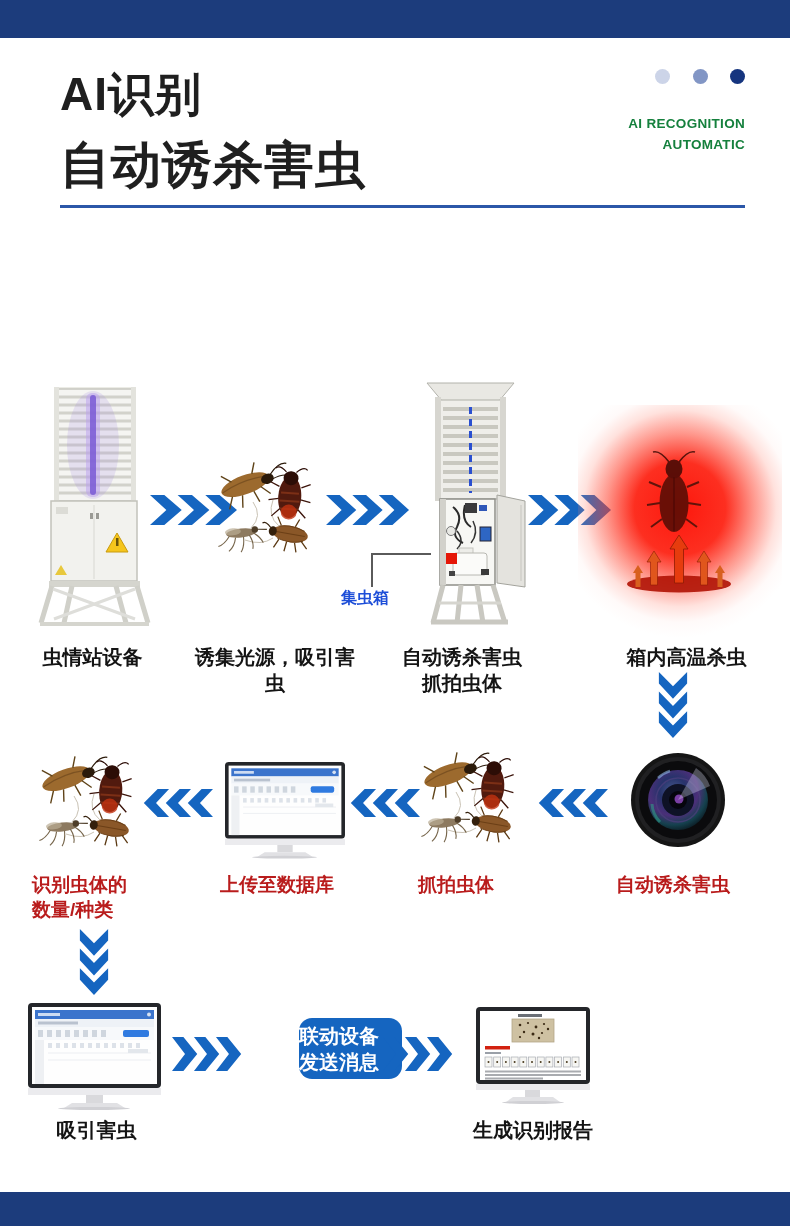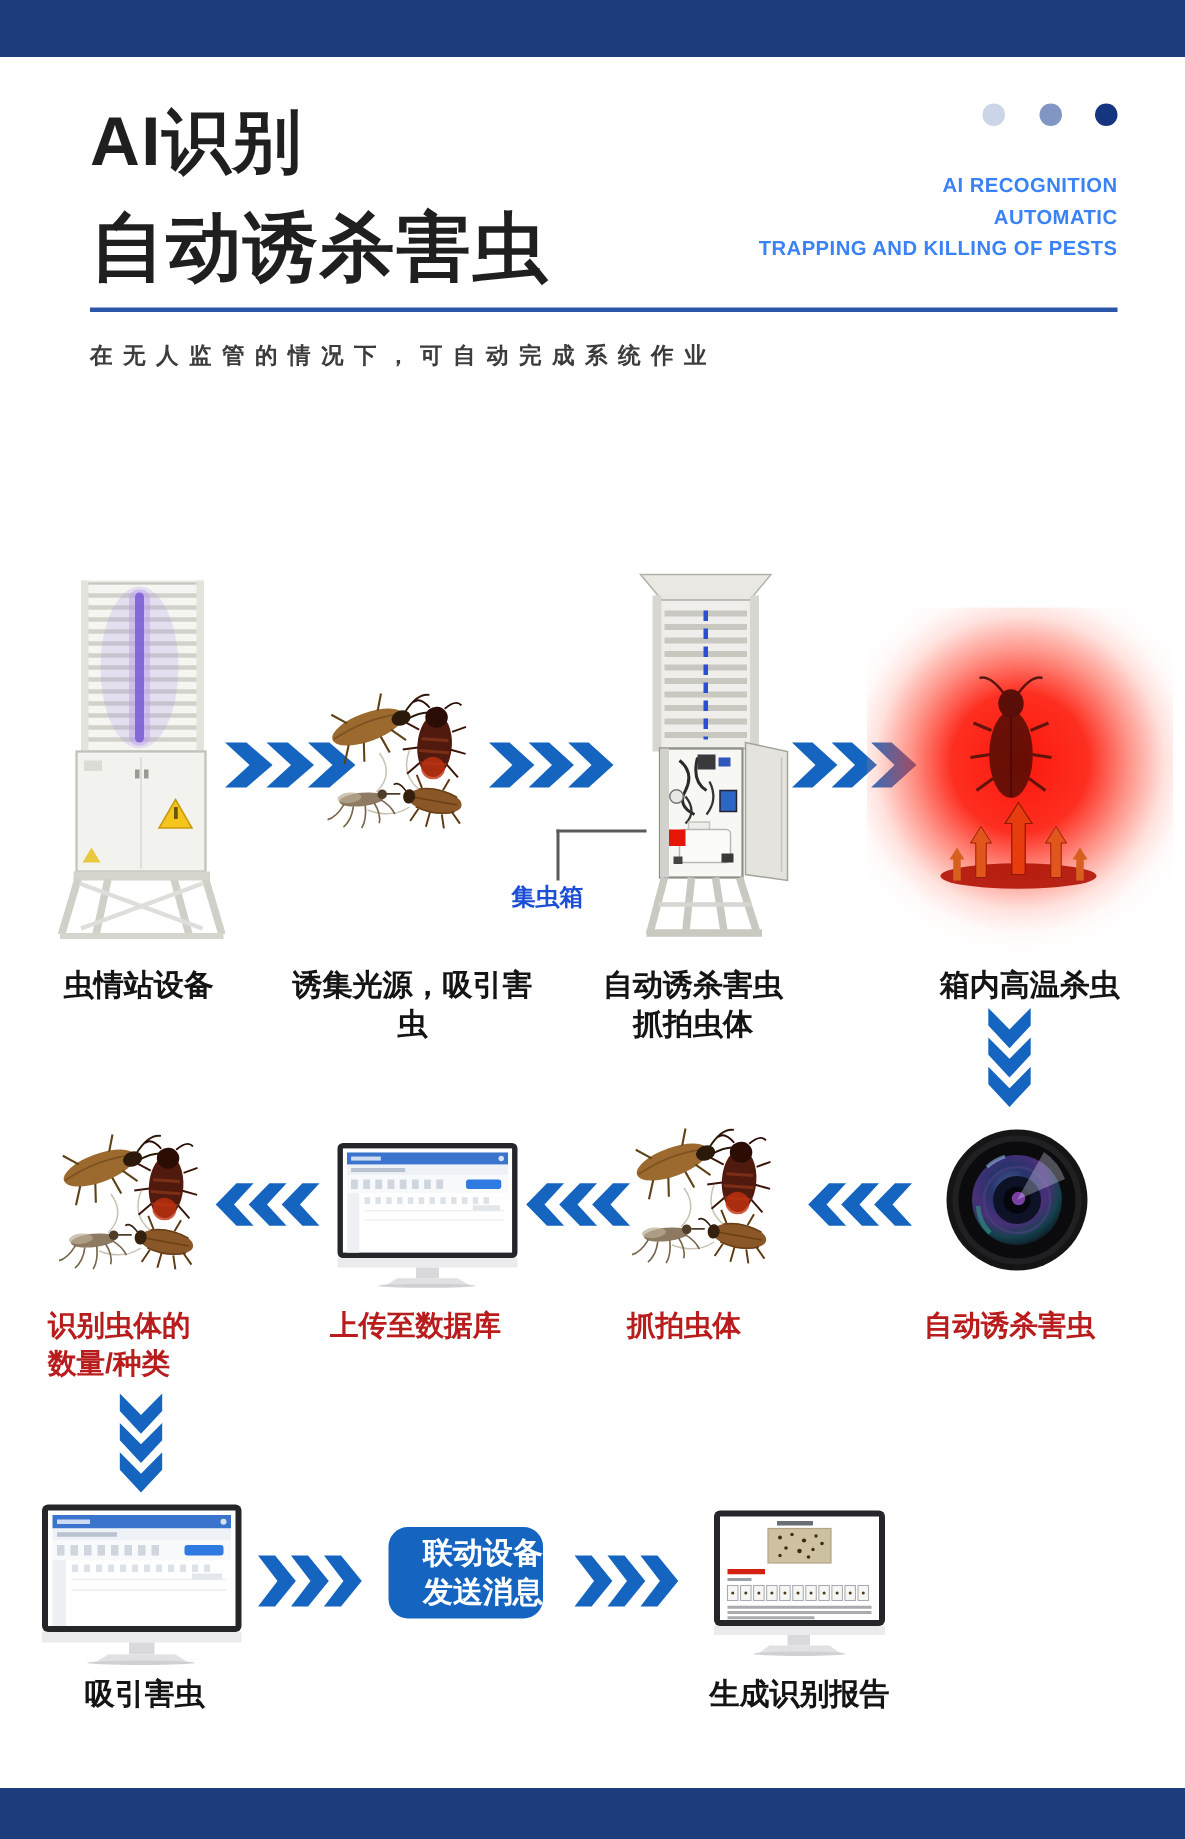--- a/index.html
+++ b/index.html
@@ -2,31 +2,31 @@
 <html style="--accent: #1565c0; --navy: #1c3c7c; --divider: #2b57a8;"><head>
 <meta charset="utf-8">
 <style>
   html,body{margin:0;padding:0;background:#fff;}
   #canvas{position:relative;width:790px;height:1226px;background:#fff;overflow:hidden;
           font-family:"Liberation Sans","DejaVu Sans",sans-serif;}
   .abs{position:absolute;}
   svg{overflow:visible;display:block;}
   .bar{left:0;width:790px;background:var(--navy,#1c3c7c);}
   .title{font-weight:bold;color:#1f1f1f;letter-spacing:1px;}
-  .eng{font-size:13.5px;font-weight:bold;color:#3b82f6;text-align:right;line-height:21px;letter-spacing:.3px;}
+  .eng{font-size:13.5px;font-weight:bold;color:#15803d;text-align:right;line-height:21px;letter-spacing:.3px;}
   .dot{display:inline-block;width:15px;height:15px;border-radius:50%;margin-left:18px;}
   .divider{height:2.5px;background:var(--divider,#2b57a8);}
   .subtitle{font-size:15px;font-weight:600;color:#3c3c3c;letter-spacing:7px;}
   .cap{font-weight:bold;color:#141414;font-size:20px;text-align:center;line-height:26px;}
   .cap2{font-weight:bold;color:#b91c1c;font-size:19px;text-align:left;line-height:25px;}
   .arrow{fill:var(--accent,#1565c0);}
   .annot{font-size:16px;font-weight:bold;color:#1d4ed8;}
   .lead{background:#5a5a5a;}
-  .btn-badge{background:var(--accent,#1565c0);border-radius:13px;color:#fff;text-align:right;
-             font-weight:bold;font-size:20px;line-height:26px;padding-top:5px;box-sizing:border-box;}
+  .btn-badge{background:var(--accent,#1565c0);border-radius:13px;color:#fff;text-align:left;
+             font-weight:bold;font-size:20px;line-height:26px;padding-top:5px;box-sizing:border-box;margin-left:40px;}
   .glow{background:
     radial-gradient(ellipse 62% 55% at 50% 44%,
       rgba(253,16,5,0.97) 0%, rgba(253,24,8,0.90) 36%,
       rgba(254,64,44,0.55) 58%, rgba(255,122,102,0.22) 76%,
       rgba(255,182,172,0.07) 88%, rgba(255,255,255,0) 100%);}
 </style>
 </head>
 <body>
 
 <div id="canvas">
@@ -258,25 +258,23 @@
 
   <div class="abs" style="right:45px;top:69px">
     <span class="dot" style="background-color: rgb(204, 212, 232);"></span>
     <span class="dot" style="background-color: rgb(130, 150, 197);"></span>
     <span class="dot" style="background-color: rgb(22, 53, 127);"></span>
   </div>
 
   <div class="abs eng" style="right:45px;top:113px">
     <div>AI RECOGNITION</div>
     <div>AUTOMATIC</div>
-    <div>TRAPPING AND KILLING OF PESTS</div>
   </div>
 
   <div class="abs divider" style="left:60px;top:205px;width:685px"></div>
-  <div class="abs subtitle" style="left:60px;top:228px">在无人监管的情况下，可自动完成系统作业</div>
 
   <svg class="abs" style="left:36px;top:387px" width="117" height="240" viewBox="0 0 117 240">
       <use href="#station"></use>
     </svg>
 
   <svg class="abs arrow" style="left:150px;top:494px" width="88" height="32" viewBox="0 0 86 34" preserveAspectRatio="none">
       <use href="#chev-r"></use>
     </svg>
 
   <svg class="abs" style="left:215px;top:462px" width="105" height="100" viewBox="0 0 105 100">

